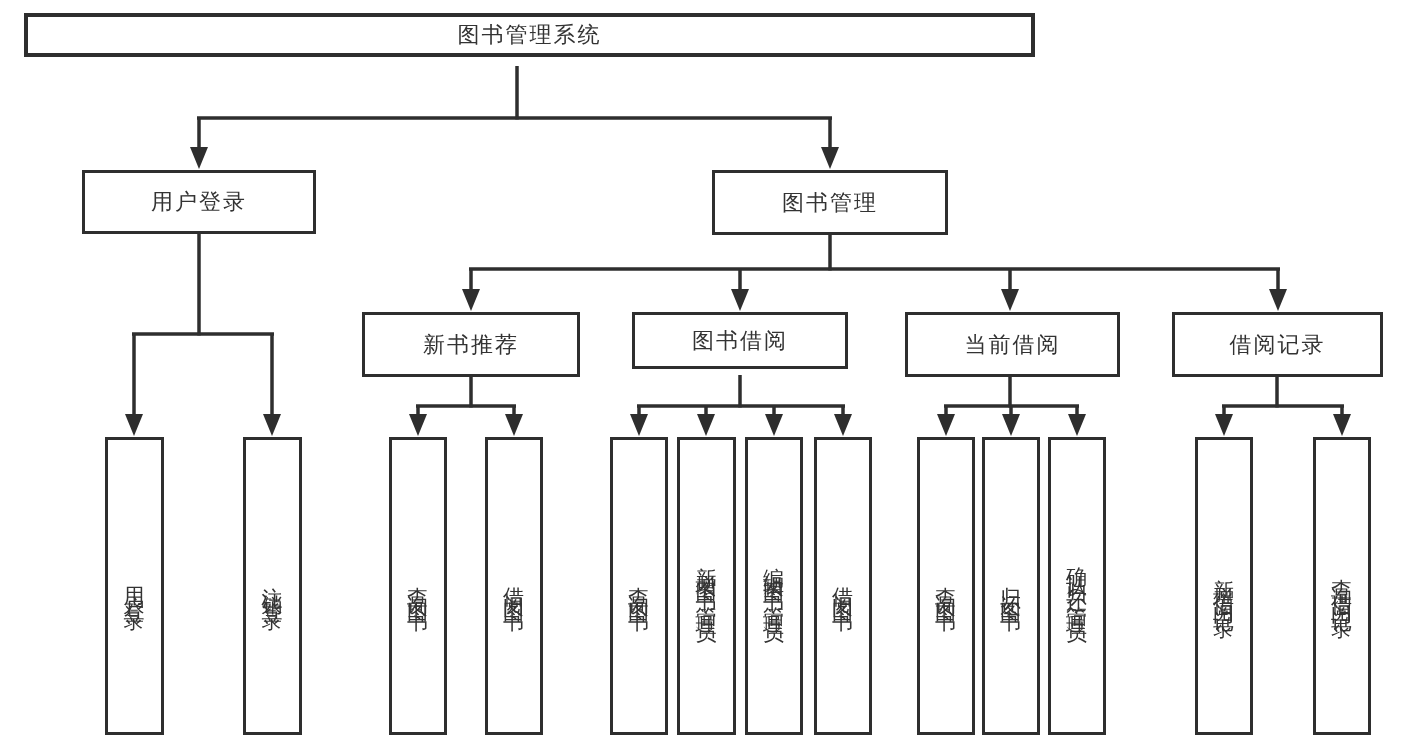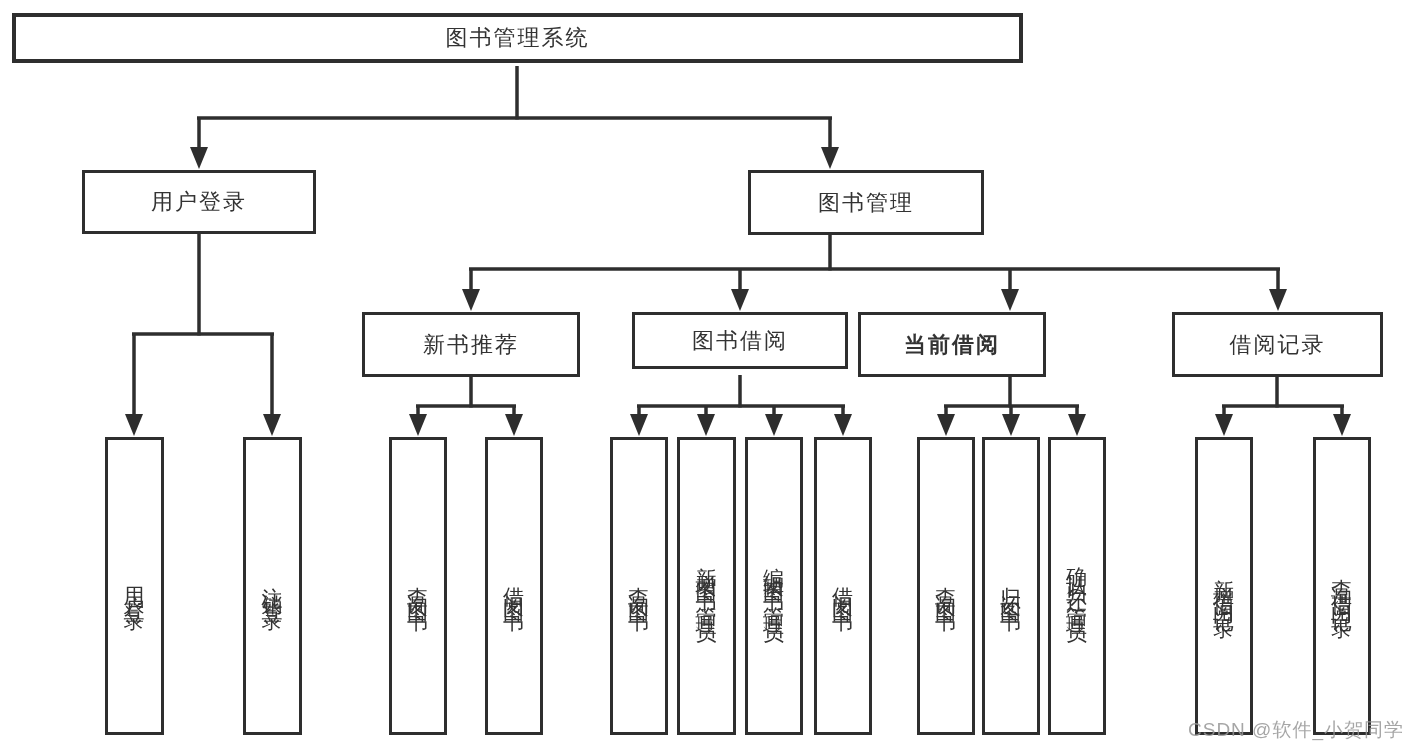--- a/index.html
+++ b/index.html
@@ -90,38 +90,38 @@
       <polygon points="765,414 783,414 774,436"></polygon>
       <polygon points="834,414 852,414 843,436"></polygon>
       <polygon points="937,414 955,414 946,436"></polygon>
       <polygon points="1002,414 1020,414 1011,436"></polygon>
       <polygon points="1068,414 1086,414 1077,436"></polygon>
       <polygon points="1215,414 1233,414 1224,436"></polygon>
       <polygon points="1333,414 1351,414 1342,436"></polygon>
     </g>
   </svg>
 
-  <div class="hbox root" style="left:12px; top:13px; width:1011px; height:50px;">
+  <div class="hbox root" style="left:24px; top:13px; width:1011px; height:44px;">
     <span>图书管理系统</span>
   </div>
 
   <div class="hbox" style="left:82px; top:170px; width:234px; height:64px;">
     <span>用户登录</span>
   </div>
-  <div class="hbox" style="left:748px; top:170px; width:236px; height:65px;text-align:center;">
+  <div class="hbox" style="left:712px; top:170px; width:236px; height:65px;text-align:center;">
     <span>图书管理</span>
   </div>
 
   <div class="hbox" style="left:362px; top:312px; width:218px; height:65px;font-family:Liberation Mono, monospace;">
     <span>新书推荐</span>
   </div>
   <div class="hbox" style="left:632px; top:312px; width:216px; height:57px;">
     <span>图书借阅</span>
   </div>
-  <div class="hbox" style="left:858px; top:312px; width:188px; height:65px;font-weight:bold;">
+  <div class="hbox" style="left:905px; top:312px; width:215px; height:65px;">
     <span>当前借阅</span>
   </div>
   <div class="hbox" style="left:1172px; top:312px; width:211px; height:65px;">
     <span>借阅记录</span>
   </div>
 
   <div class="vbox" style="left:105px;">
     <span class="vtxt">用户登录</span>
   </div>
   <div class="vbox" style="left:243px;">
@@ -158,15 +158,14 @@
     <span class="vtxt">确认归还（管理员）</span>
   </div>
 
   <div class="vbox" style="left:1195px; width:58px;">
     <span class="vtxt">新增借阅记录</span>
   </div>
   <div class="vbox" style="left:1313px; width:58px;">
     <span class="vtxt">查询借阅记录</span>
   </div>
 
-  <div class="watermark">CSDN @软件_小贺同学</div>
 
 </div>
 
 </body></html>

